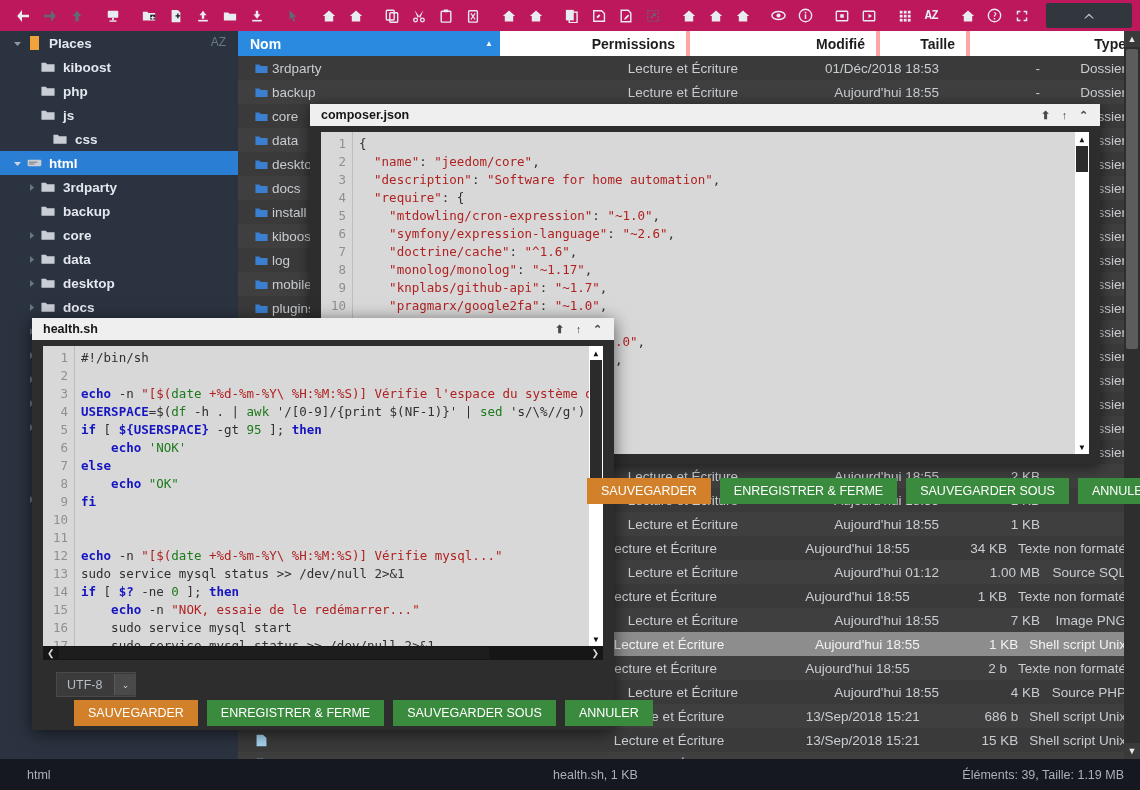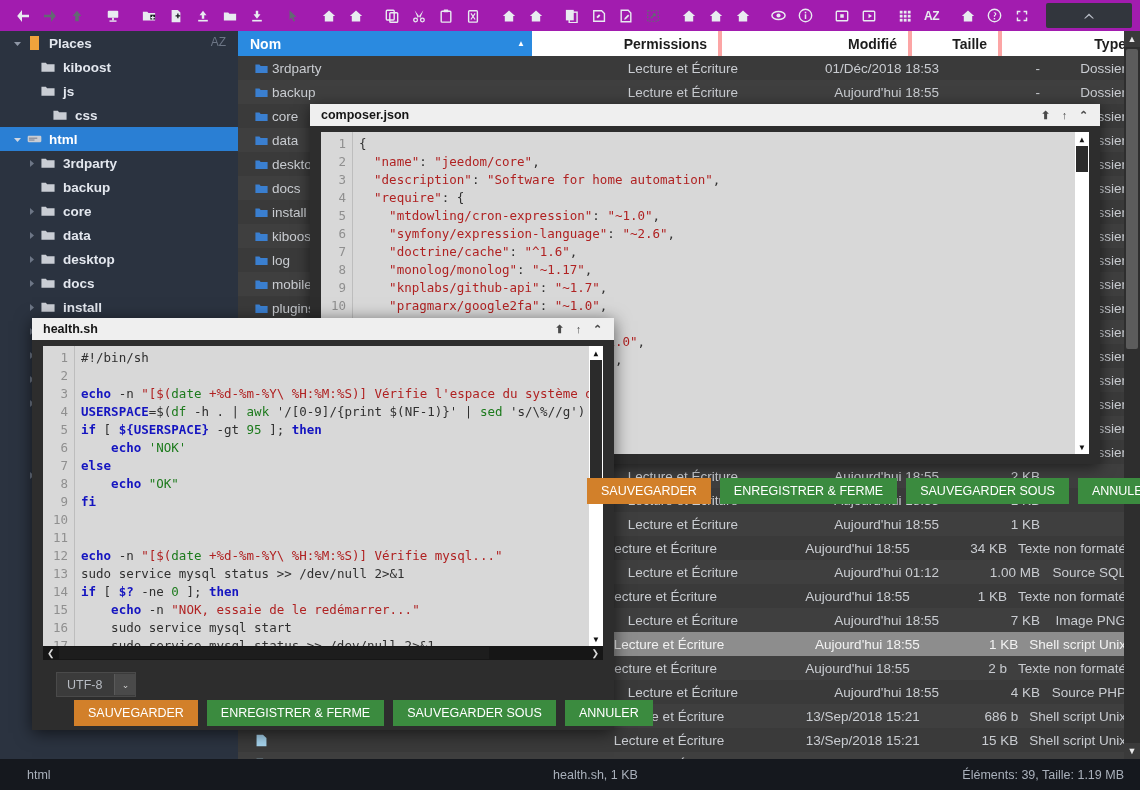--- a/index.html
+++ b/index.html
@@ -7,22 +7,22 @@
     width:1140px;height:790px;overflow:hidden;
     background:#1b1f27;
     font-family:"Liberation Sans", sans-serif;
     font-size:13px;color:#d6dae2;
     position:relative;
   }
 
   
   #toolbar{
     position:absolute;left:0;top:0;width:1140px;height:31px;
-    background:#a21caf;
-    display:flex;align-items:center;
+    background:#be185d;
+    display:flex;align-items:center;font-family:Liberation Mono, monospace;
   }
   .tb-ico{
     width:25px;height:25px;margin:0 1px;
     display:flex;align-items:center;justify-content:center;
     color:#e8ebf0;flex:0 0 auto;
   }
   .tb-ico svg{display:block;}
   .tb-ico.dim{color:#636973;}
   .tb-gap{width:9px;flex:0 0 auto;}
   #tb-spacer{flex:1 1 auto;}
@@ -56,21 +56,21 @@
   }
   #fl-head{
     height:25px;background:#ffffff;color:#1d1d1d;
     display:flex;align-items:center;font-size:14px;font-weight:bold;
   }
   .fh{height:25px;display:flex;align-items:center;box-sizing:border-box;
       border-right:4px solid #fca5a5;position:relative;}
   .fh.active{background:#2a8ae0;color:#ffffff;border-right:none;}
   .fh span{display:block;}
   .fh-sort{position:absolute;right:7px;top:8px;color:#fff;font-size:8px;}
-  .fh-name{width:294px;padding-left:12px;}
+  .fh-name{width:262px;padding-left:12px;}
   .fh-perm{width:190px;justify-content:flex-end;padding-right:11px;}
   .fh-mod{width:190px;justify-content:flex-end;padding-right:11px;}
   .fh-size{width:90px;justify-content:flex-end;padding-right:11px;}
   .fh-type{flex:1;justify-content:flex-end;padding-right:14px;border-right:none;}
 
   .frow{height:24px;display:flex;align-items:center;font-size:13.5px;color:#c9ccd1;}
   .frow.alt{background:#3f3f3f;}
   .frow.hl{background:#8d8d8d;color:#f2f2f2;}
   .fc-name{width:298px;padding-left:12px;display:flex;align-items:center;overflow:hidden;white-space:nowrap;}
   .fc-name .t-ico{width:22px;}
@@ -408,20 +408,29 @@
   </div>
   <div id="tree-body">
       <div class="tree-row" style="padding-left:24px;">
         <span class="tw"></span>
         <span class="t-ico">
           <svg width="14" height="12" viewBox="0 0 16 13">
             <path d="M0.5 1.5 h5 l1.5 1.8 H15.5 V12 H0.5 Z" fill="#c9cdd4"></path>
           </svg>
         </span>
         <span class="t-lbl">kiboost</span>
+      </div>
+      <div class="tree-row" style="padding-left:24px;">
+        <span class="tw"></span>
+        <span class="t-ico">
+          <svg width="14" height="12" viewBox="0 0 16 13">
+            <path d="M0.5 1.5 h5 l1.5 1.8 H15.5 V12 H0.5 Z" fill="#c9cdd4"></path>
+          </svg>
+        </span>
+        <span class="t-lbl">php</span>
       </div>
       <div class="tree-row" style="padding-left:24px;">
         <span class="tw"></span>
         <span class="t-ico">
           <svg width="14" height="12" viewBox="0 0 16 13">
             <path d="M0.5 1.5 h5 l1.5 1.8 H15.5 V12 H0.5 Z" fill="#c9cdd4"></path>
           </svg>
         </span>
         <span class="t-lbl">js</span>
       </div>

